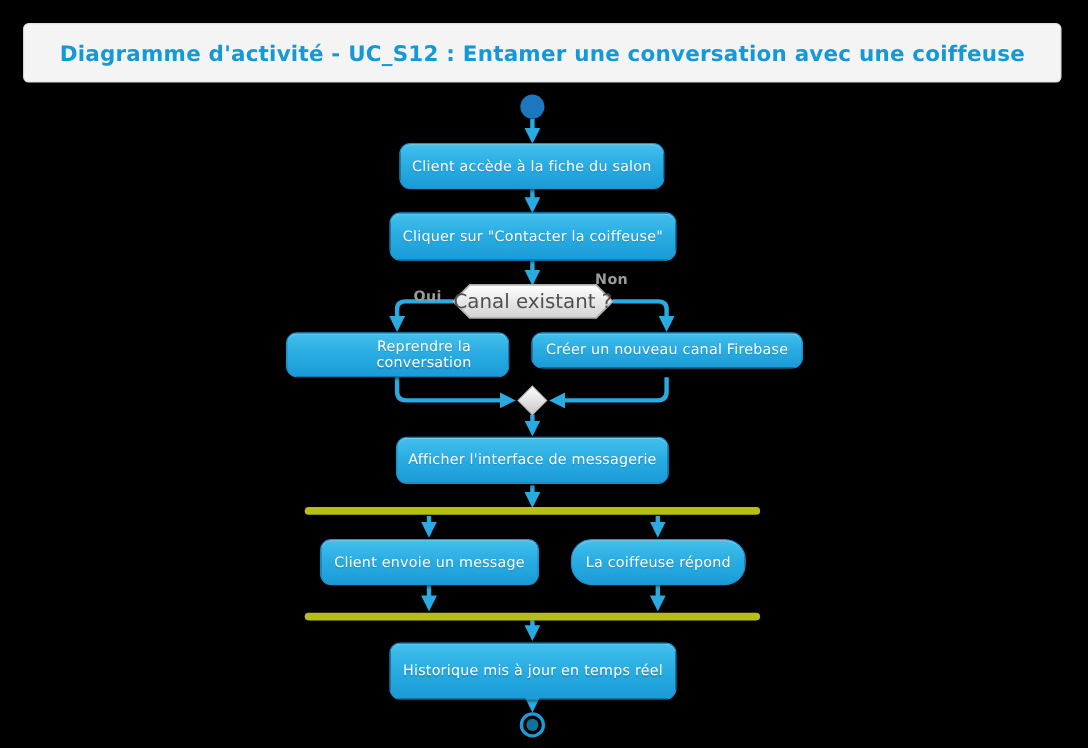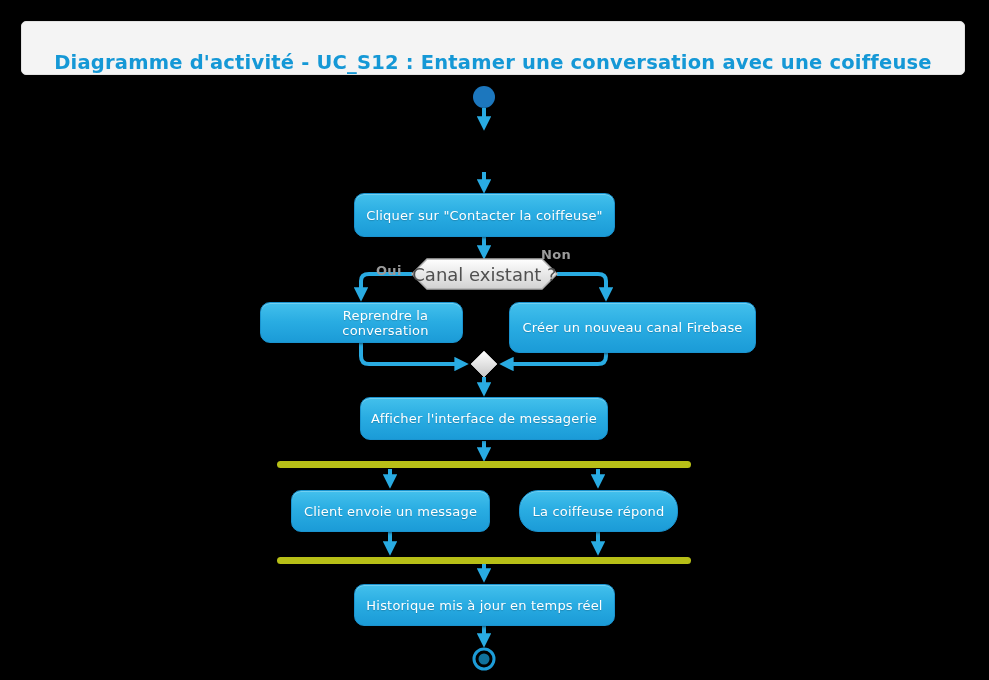--- a/index.html
+++ b/index.html
@@ -4,21 +4,21 @@
 <style>
   html,body{margin:0;padding:0;background:#000;}
   #canvas{
     position:relative;width:989px;height:680px;background:#000;overflow:hidden;
     font-family:"DejaVu Sans","Liberation Sans",sans-serif;
   }
   #flow-svg{position:absolute;left:0;top:0;width:989px;height:680px;}
   .title-bar{
     position:absolute;left:21px;top:21px;width:944px;height:54px;
     background:#f4f4f4;border:1px solid #e2e2e2;border-radius:5px;
-    box-sizing:border-box;display:flex;align-items:flex-end;justify-content:center;
+    box-sizing:border-box;display:flex;align-items:center;justify-content:center;
   }
   .title-bar span{
     color:#1598d6;font-weight:bold;font-size:19.5px;letter-spacing:.2px;white-space:nowrap;
   }
   .node{
     position:absolute;box-sizing:border-box;border-radius:10px;
     background:linear-gradient(180deg,#43c0ec 0%,#29ace2 48%,#1b9bd7 100%);
     border:1px solid #1a93cf;
     display:flex;align-items:center;justify-content:center;text-align:center;
     color:#fff;font-size:13px;letter-spacing:.2px;
@@ -86,48 +86,51 @@
     <g>
       <circle cx="484" cy="659" r="10" fill="none" stroke="#1d9cd8" stroke-width="3"></circle>
       <circle cx="484" cy="659" r="5.5" fill="#10719c"></circle>
     </g>
   </svg>
 
   <div class="title-bar">
     <span>Diagramme d'activité - UC_S12 : Entamer une conversation avec une coiffeuse</span>
   </div>
 
+  <div class="node" style="left:363px;top:130px;width:241px;height:42px;">
+    <span>Client accède à la fiche du salon</span>
+  </div>
 
   <div class="node" style="left:354px;top:193px;width:261px;height:44px;">
     <span>Cliquer sur "Contacter la coiffeuse"</span>
   </div>
 
   <div class="decision-label">
     <span>Canal existant ?</span>
   </div>
   <div class="guard yes">Oui</div>
   <div class="guard no">Non</div>
 
   <div class="node" style="left:260px;top:302px;width:203px;height:41px;padding-left:48px;">
     <span>Reprendre la conversation</span>
   </div>
 
-  <div class="node" style="left:509px;top:302px;width:247px;height:51px;">
+  <div class="node" style="left:483px;top:302px;width:247px;height:33px;">
     <span>Créer un nouveau canal Firebase</span>
   </div>
 
   <div class="node" style="left:360px;top:397px;width:248px;height:43px;">
     <span>Afficher l'interface de messagerie</span>
   </div>
 
   <div class="node" style="left:291px;top:490px;width:199px;height:42px;">
     <span>Client envoie un message</span>
   </div>
 
   <div class="node" style="left:519px;top:490px;width:159px;height:42px;border-radius:19px;">
     <span>La coiffeuse répond</span>
   </div>
 
-  <div class="node" style="left:354px;top:584px;width:261px;height:42px;">
+  <div class="node" style="left:354px;top:584px;width:261px;height:52px;">
     <span>Historique mis à jour en temps réel</span>
   </div>
 
 </div>
 
 </body></html>

